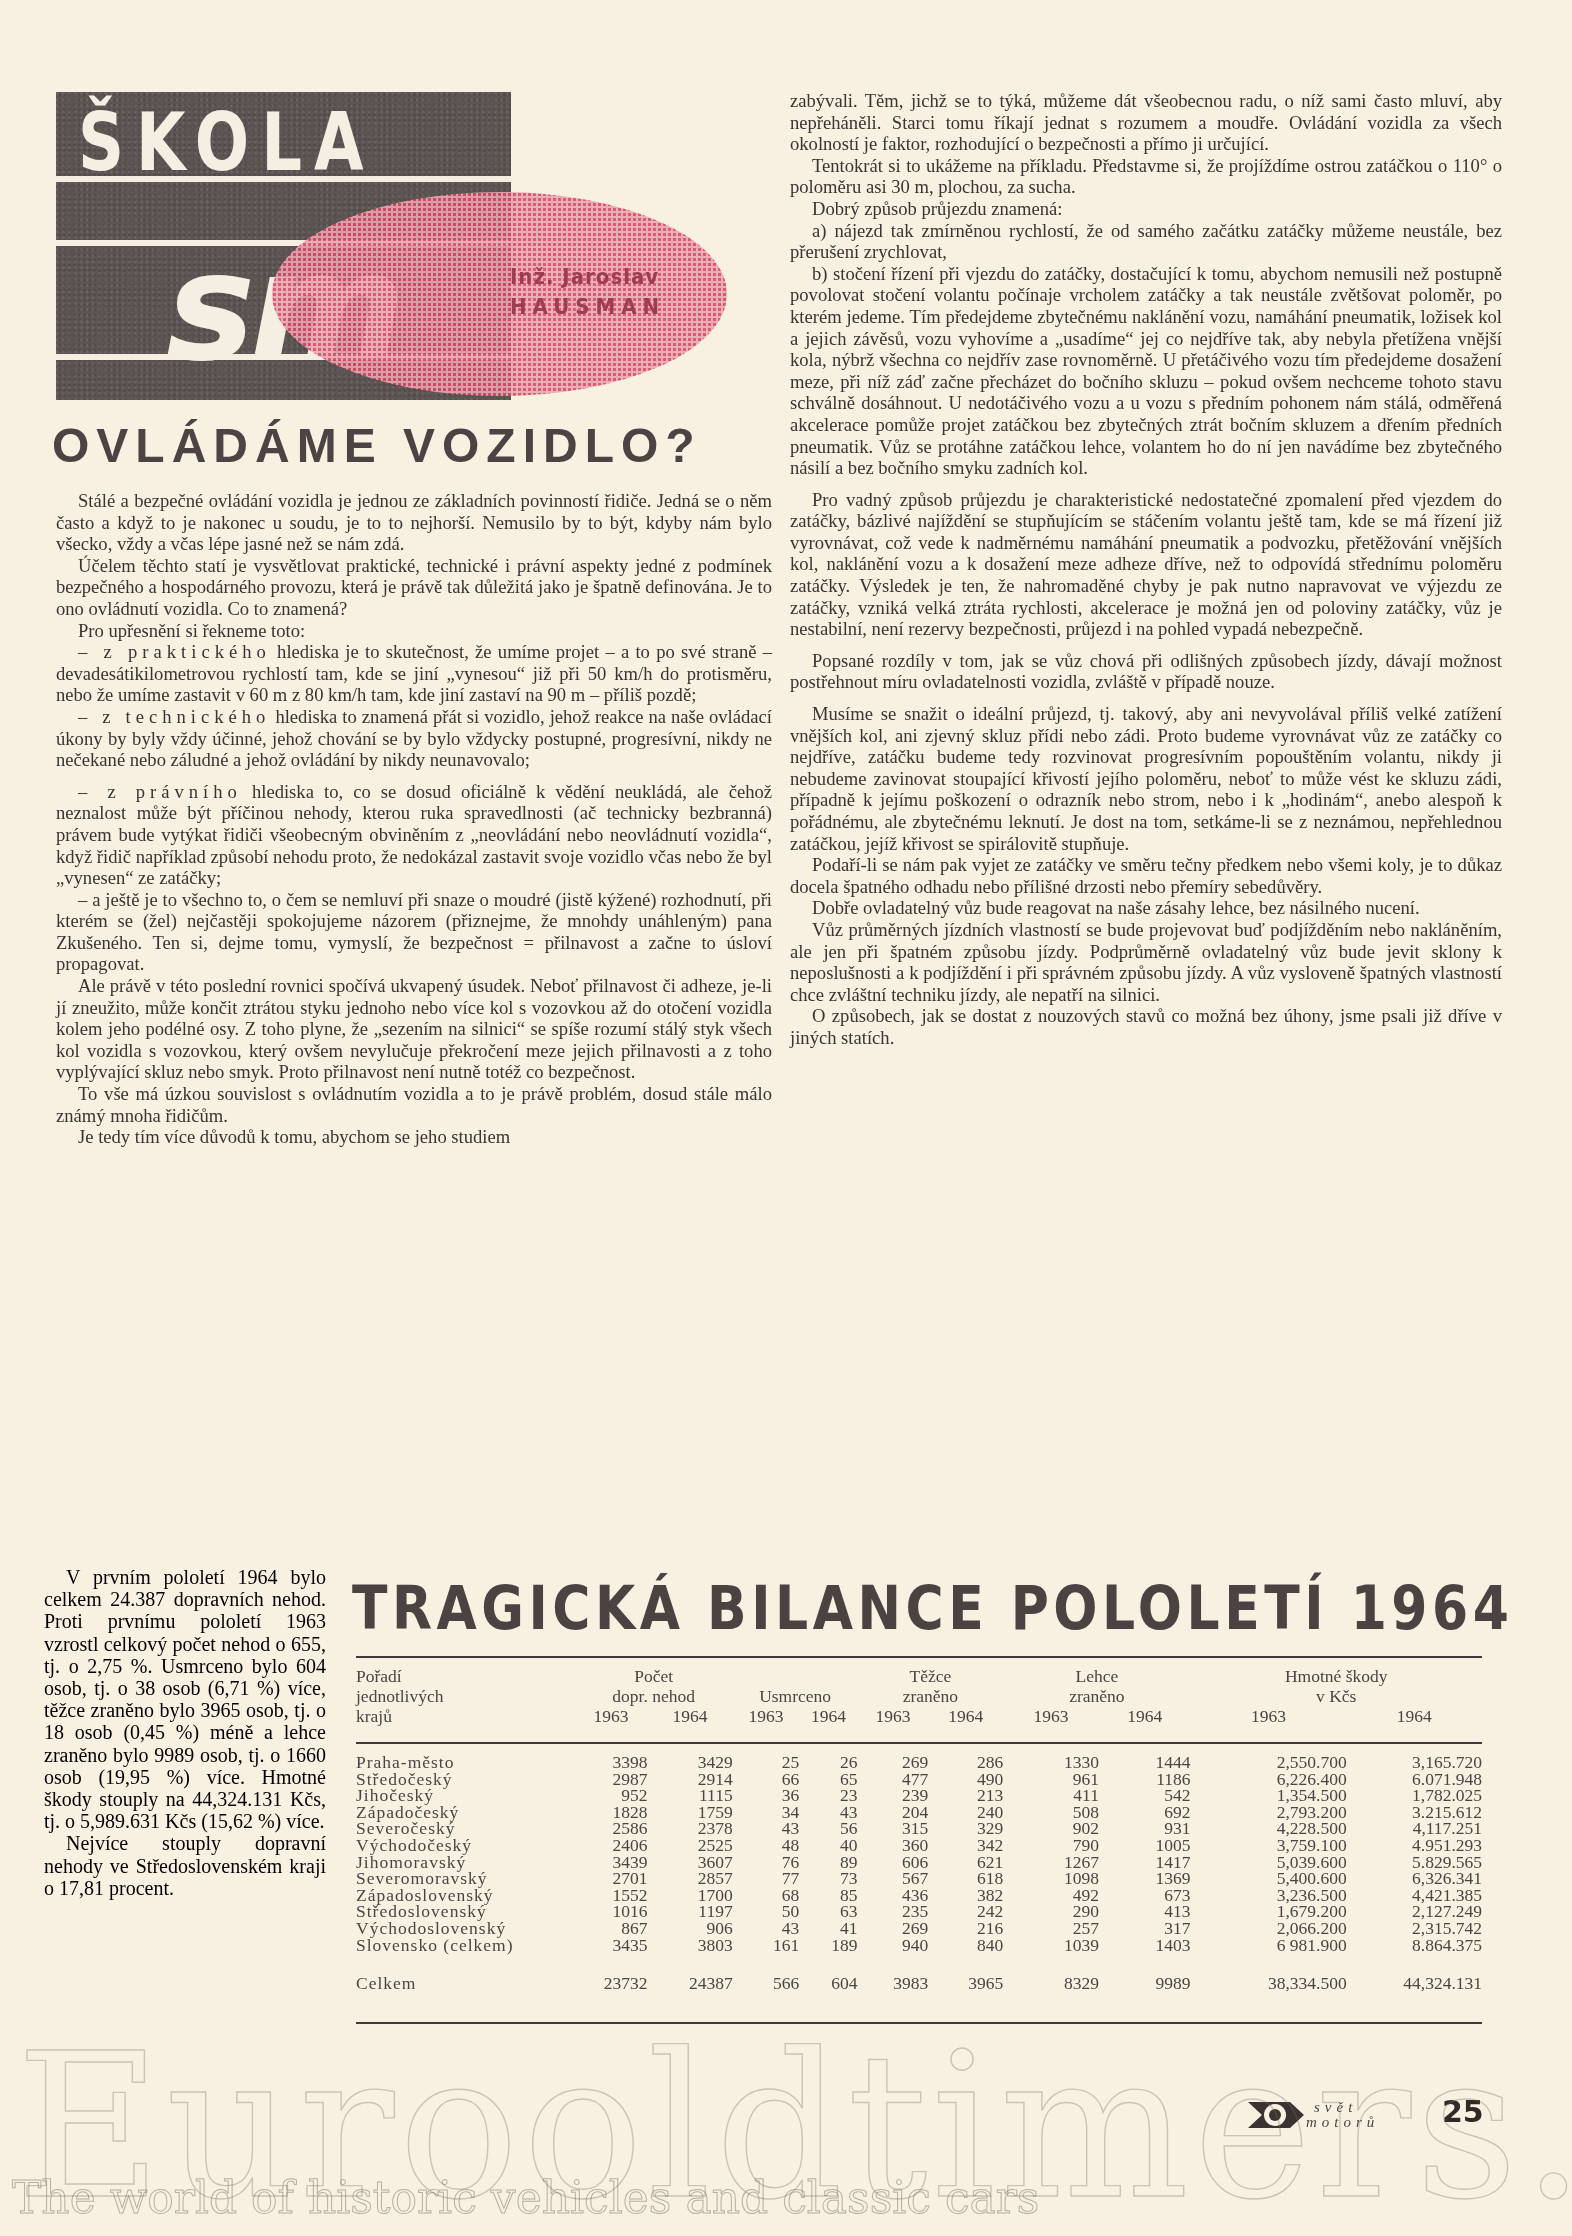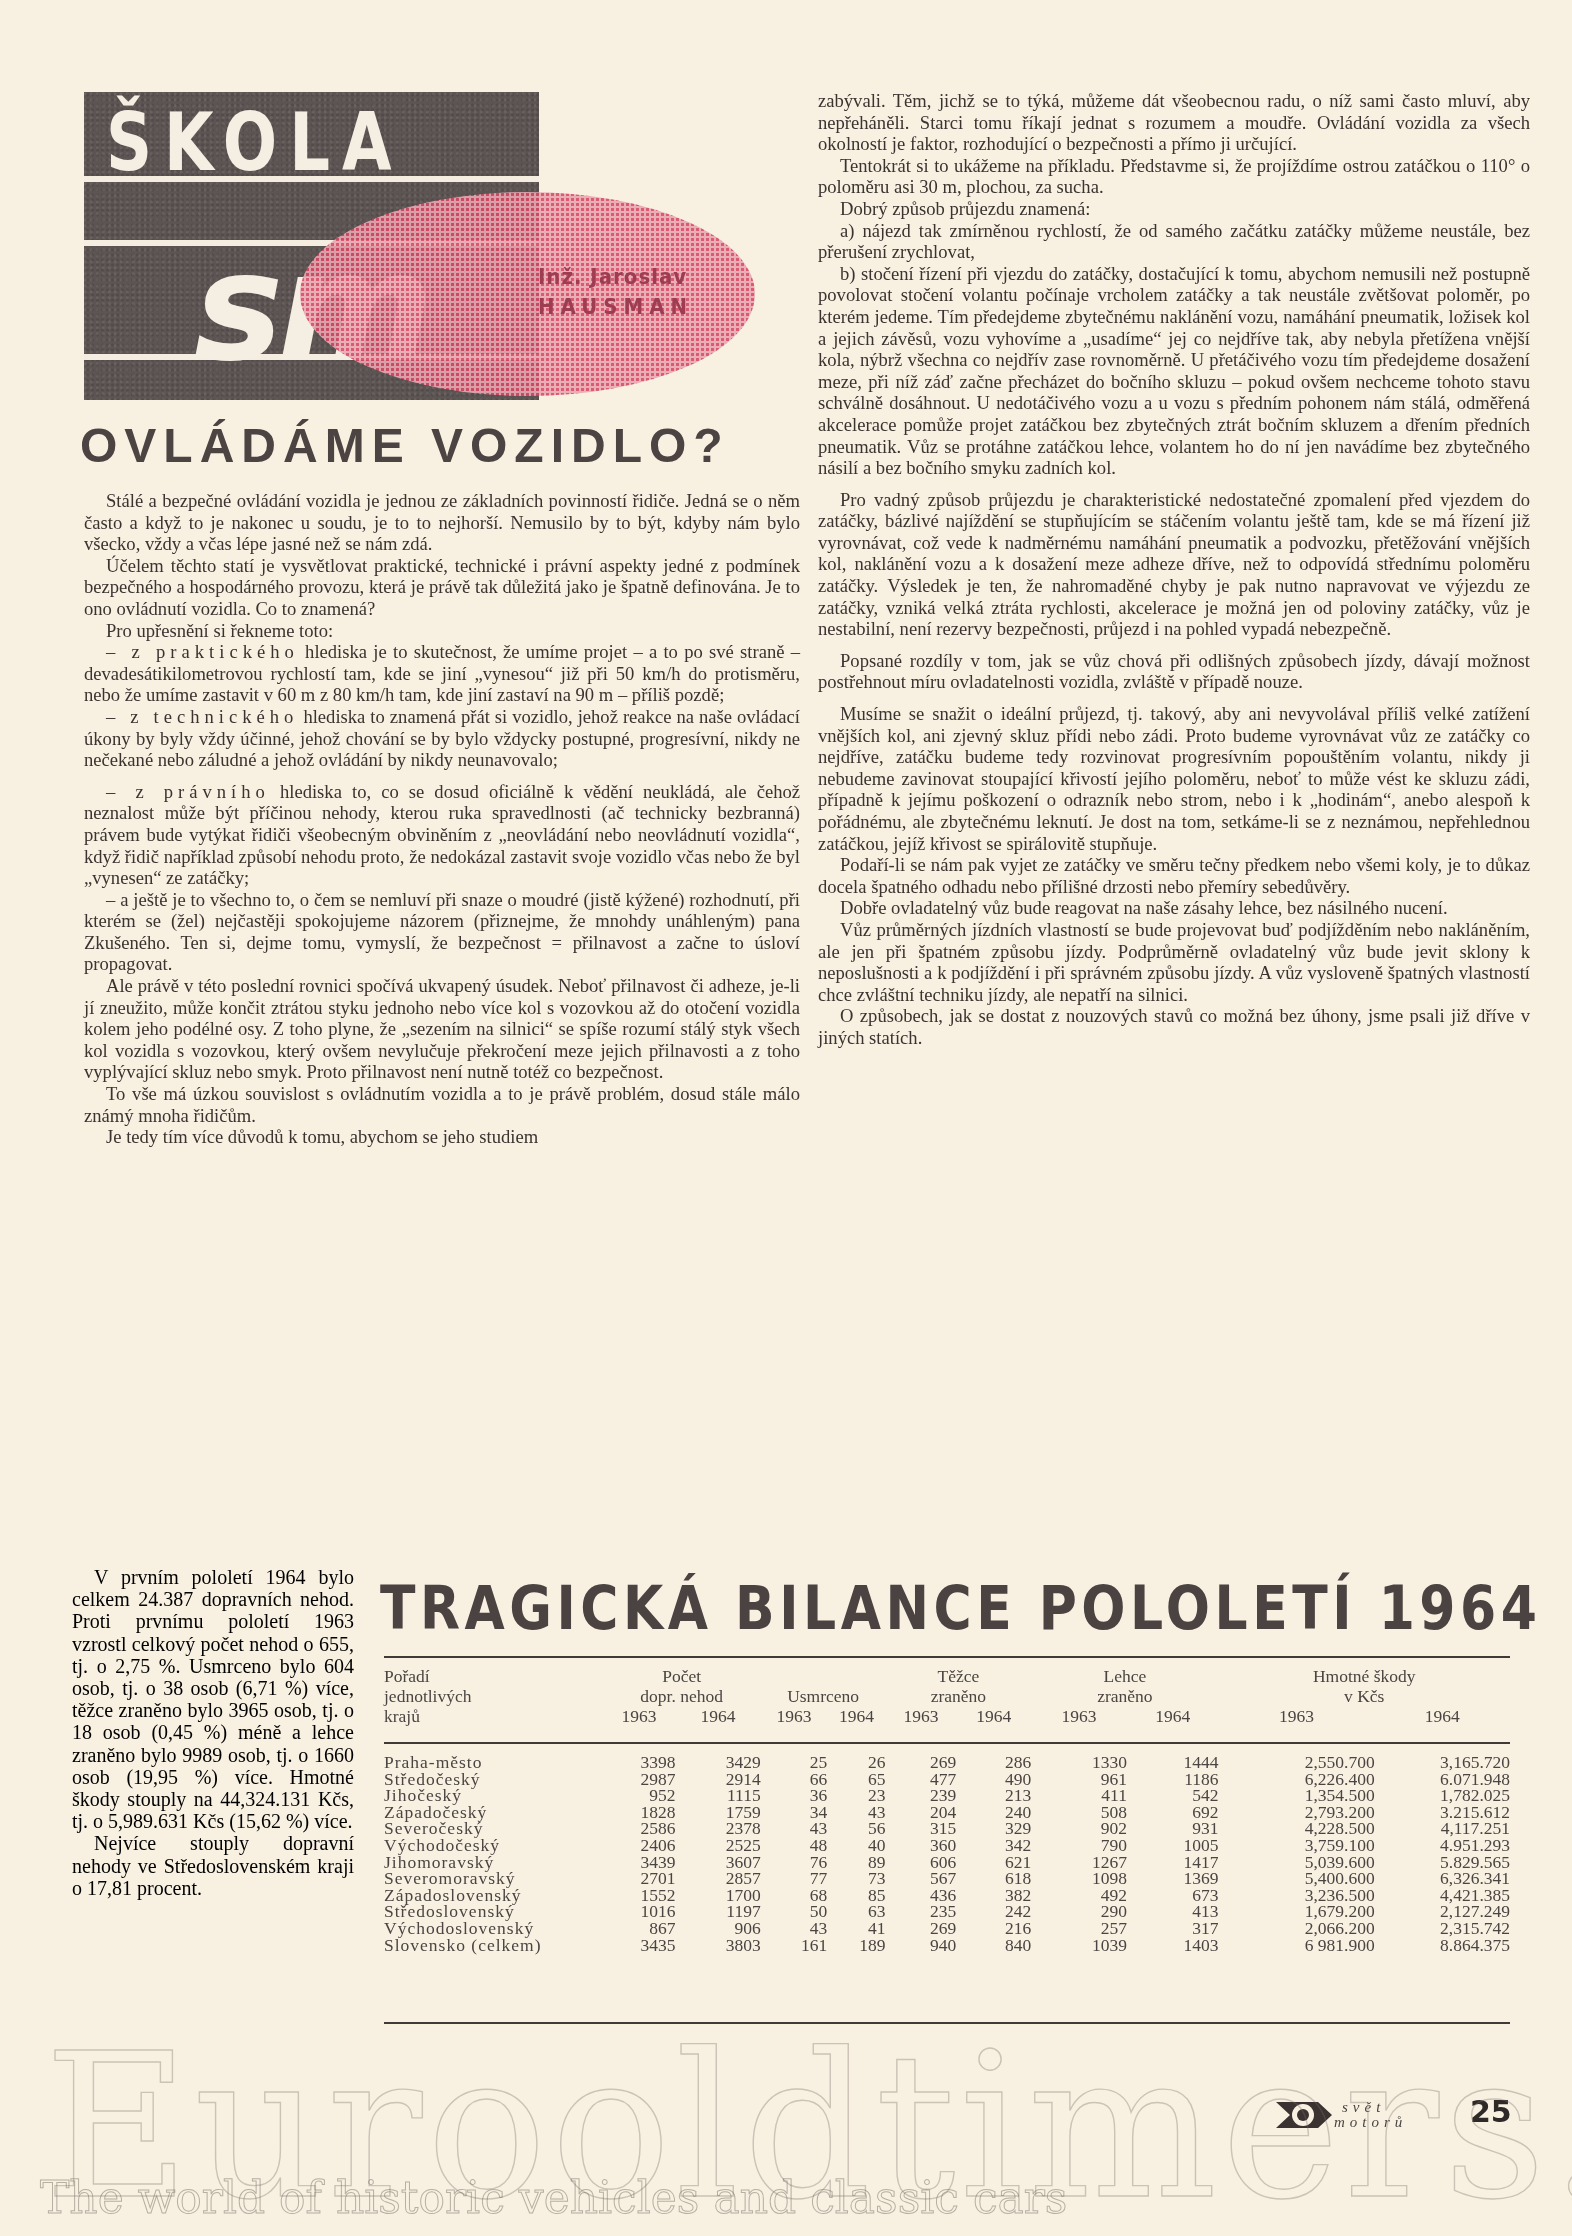--- a/index.html
+++ b/index.html
@@ -4,21 +4,21 @@
 <style>
   * { box-sizing: border-box; margin: 0; padding: 0; }
   html, body { width: 1572px; height: 2236px; }
   body {
     background: #f8f1e2;
     font-family: "Liberation Serif", "DejaVu Serif", serif;
     color: #3a3330;
     position: relative;
     overflow: hidden;
   }
-  .page { position: absolute; inset: 0; margin-left: 28px; }
+  .page { position: absolute; inset: 0; }
 
   
   .masthead {
     position: absolute; left: 56px; top: 92px; width: 455px; height: 308px;
     background: #5d5553;
     background-image:
       radial-gradient(circle at 20% 30%, rgba(255,255,255,.08) 1px, transparent 2px),
       radial-gradient(circle at 70% 60%, rgba(0,0,0,.12) 1px, transparent 2px);
     background-size: 6px 6px, 5px 5px;
   }
@@ -384,20 +384,33 @@
           <td>3803</td>
           <td>161</td>
           <td>189</td>
           <td>940</td>
           <td>840</td>
           <td>1039</td>
           <td>1403</td>
           <td>6 981.900</td>
           <td>8.864.375</td>
         </tr>
+        <tr class="total-row">
+          <td class="region">Celkem</td>
+          <td>23732</td>
+          <td>24387</td>
+          <td>566</td>
+          <td>604</td>
+          <td>3983</td>
+          <td>3965</td>
+          <td>8329</td>
+          <td>9989</td>
+          <td>38,334.500</td>
+          <td>44,324.131</td>
+        </tr>
       </tbody>
   </table>
 
   <div class="logo">
     <div class="mark">
       <svg width="56" height="30" viewBox="0 0 56 30">
         <polygon points="0,2 14,15 0,28 42,28 56,15 42,2" fill="#3a3331"></polygon>
         <circle cx="27" cy="15" r="11" fill="#f8f1e2"></circle>
         <circle cx="27" cy="15" r="6" fill="#3a3331"></circle>
       </svg>

